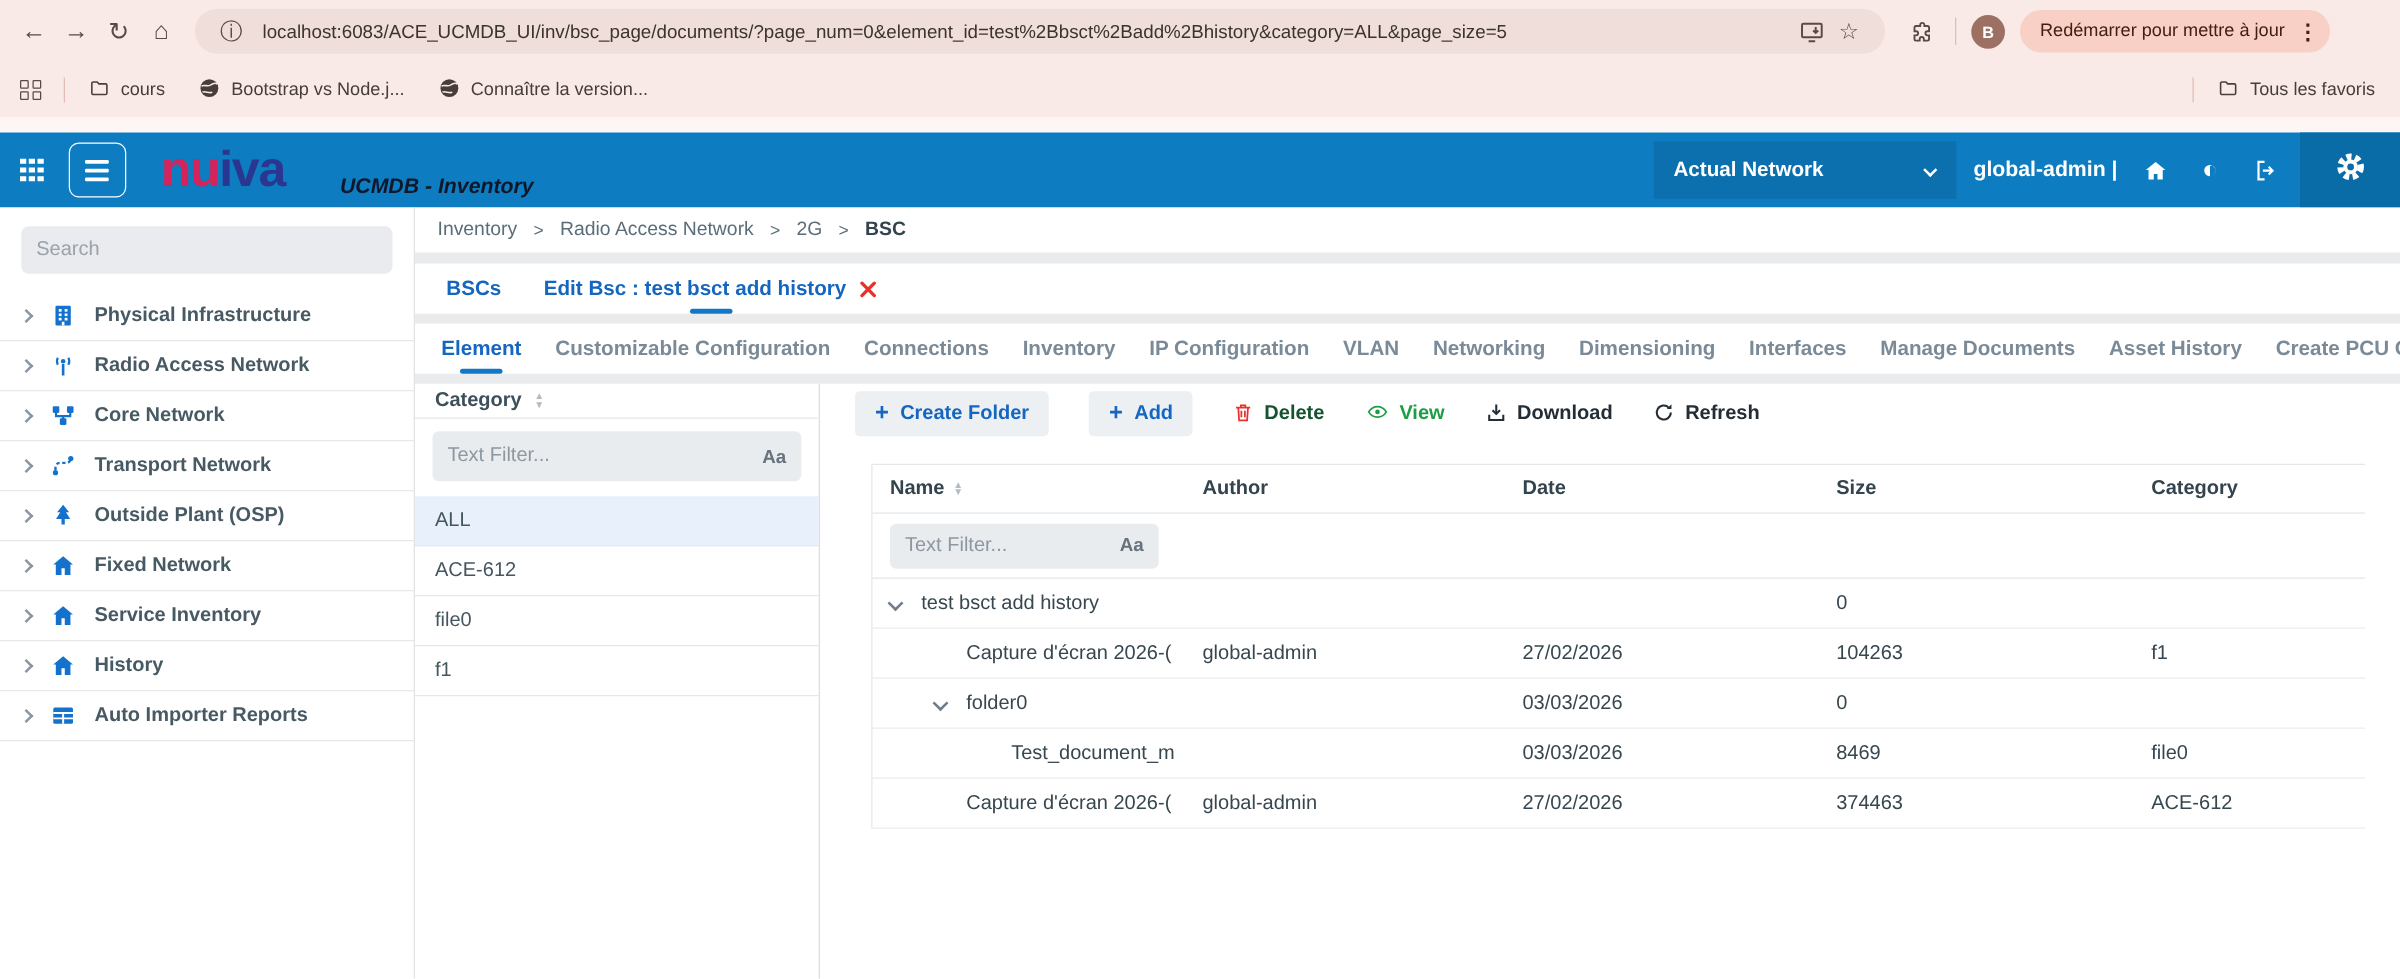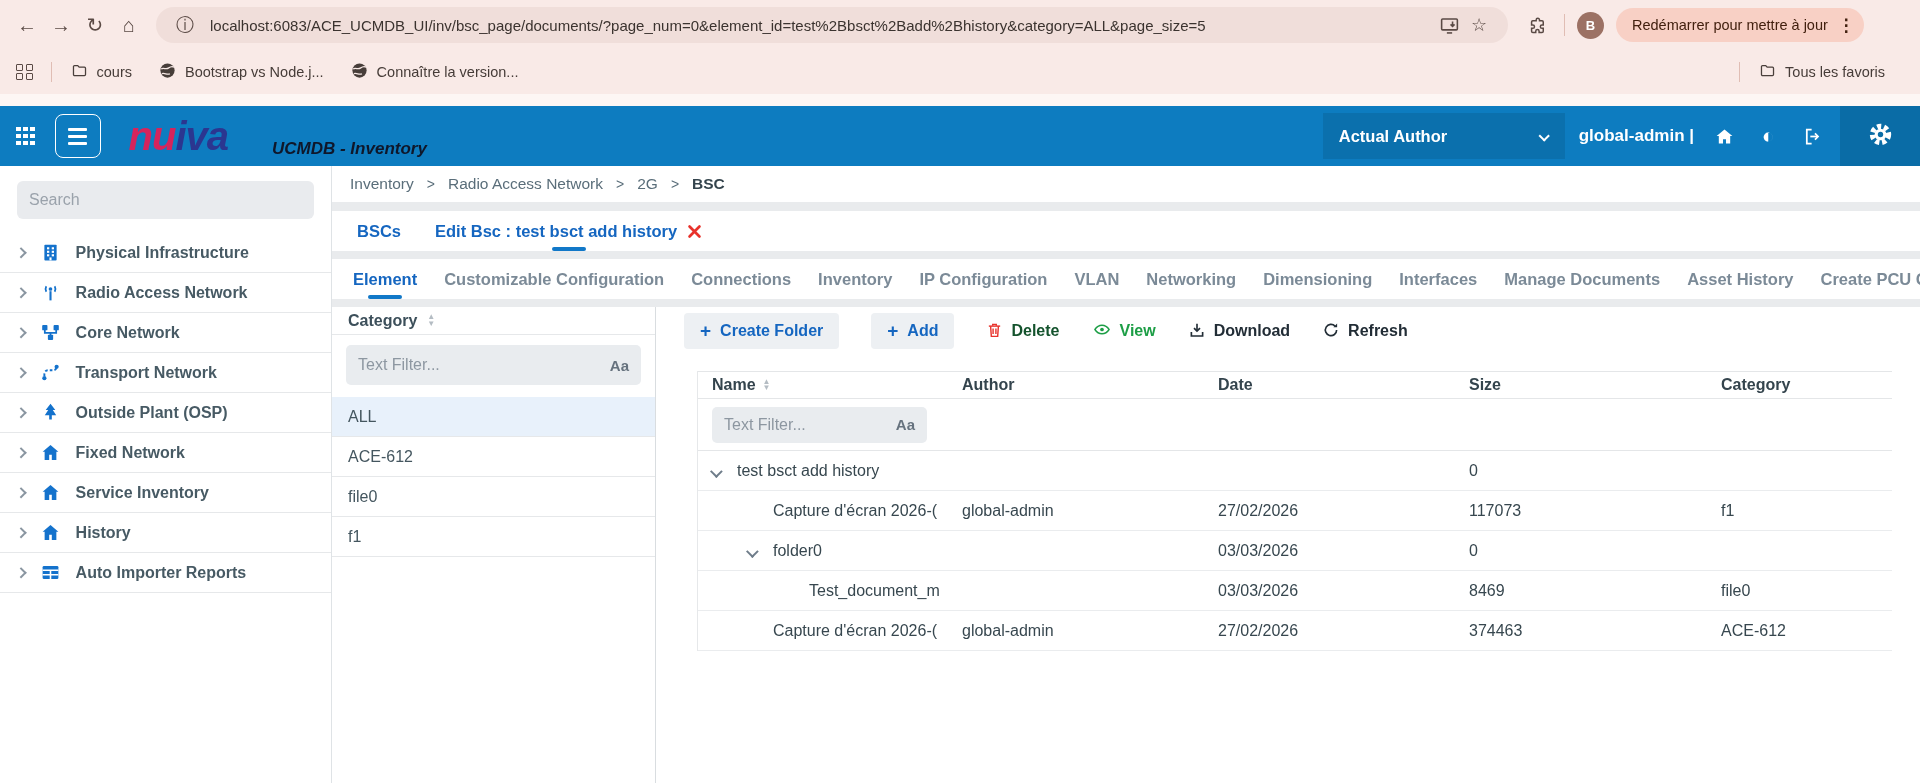--- a/index.html
+++ b/index.html
@@ -33,21 +33,21 @@
   .bm-spacer { flex:1; }
   .strip-white { height:12px; background:#fdf6f4; }
 
   
   .app-header { height:60px; background:#0d7cc0; display:flex; align-items:center; }
   .grid9 { display:grid; grid-template-columns:repeat(3,4.5px); grid-template-rows:repeat(3,4.5px); gap:2.5px; margin-left:16px; }
   .grid9 span { background:#fff; }
   .hamburger { width:46px; height:44px; border:1.6px solid #fff; border-radius:8px; margin-left:20px;
                display:flex; flex-direction:column; align-items:center; justify-content:center; gap:4px; }
   .hamburger i { width:19px; height:3px; background:#fff; border-radius:1px; }
-  .logo { margin-left:28px; font-size:40px; font-weight:bold; letter-spacing:-1px; line-height:1;font-style:italic; }
+  .logo { margin-left:28px; font-size:40px; font-weight:bold; letter-spacing:-1px; line-height:1; }
   .logo .p1 { color:#d5245c; } .logo .p2 { color:#2b3690; }
   .app-title { margin-left:44px; align-self:flex-end; margin-bottom:7px; color:#0f172a; font-size:17px;
                font-weight:bold; font-style:italic; }
   .hdr-spacer { flex:1; }
   .net-select { width:242px; height:46px; background:#0b70ad; display:flex; align-items:center;
                 padding:0 16px; margin-right:10px; }
   .net-select .lbl { color:#fff; font-weight:bold; font-size:16.5px; }
   .net-select .chev { margin-left:auto; color:#cfe6f5; }
   .username { color:#fff; font-weight:bold; font-size:17px; margin:0 8px 0 4px; white-space:nowrap; }
   .hdr-ic { width:44px; height:44px; display:flex; align-items:center; justify-content:center; color:#fff; font-size:21px; }
@@ -118,21 +118,21 @@
   .btn-light { height:36px; background:#edf0f3; border-radius:4px; border:none; display:flex; align-items:center;
                gap:9px; padding:0 16px; font-family:"Liberation Sans",sans-serif; }
   .btn-light .plus { color:#1566c0; font-size:19px; font-weight:bold; }
   .btn-light .lbl { color:#1566c0; font-size:16px; font-weight:bold; }
   .btn-text { display:flex; align-items:center; gap:8px; background:none; border:none; font-family:"Liberation Sans",sans-serif; }
   .btn-text .lbl { font-size:16px; font-weight:bold; }
   .lbl-red { color:#14532d; } .lbl-green { color:#1d9e46; } .lbl-dark { color:#222d36; }
 
   .doc-table { margin:22px 28px 0 41px; border-left:1px solid #e6e8ea; }
   .tgrid { display:grid; grid-template-columns:264px 256px 251px 252px 1fr; align-items:center; }
-  .thead { height:28px; border-top:1px solid #e4e6e8; border-bottom:1px solid #e4e6e8; }
+  .thead { height:40px; border-top:1px solid #e4e6e8; border-bottom:1px solid #e4e6e8; }
   .thead .hcell { font-size:16px; font-weight:bold; color:#34444d; display:flex; align-items:center; }
   .hcell.first { padding-left:14px; }
   .tfilter { height:52px; display:flex; align-items:center; padding-left:14px; border-bottom:1px solid #e4e6e8; }
   .tfilter .filter-box { width:215px; height:36px; }
   .trow { height:40px; border-bottom:1px solid #eaecee; font-size:16px; color:#37474f; }
   .tname { display:flex; align-items:center; }
   .tree-chev { width:25px; color:#6f7d8a; flex:0 0 25px; }
   .tree-chev .chev { padding:3.4px; }
   .tree-sp { width:25px; flex:0 0 25px; }
 </style>
@@ -202,21 +202,21 @@
             <span><svg viewBox="0 0 24 24" width="19" height="19">
                 <circle cx="12" cy="12" r="9" fill="#473d39"></circle>
                 <path d="M4 10c3-2 6 1 9-1s5-3 7-1" stroke="#f8e9e6" stroke-width="1.6" fill="none"></path>
                 <path d="M5 16c3-1.5 7 2 10 0" stroke="#f8e9e6" stroke-width="1.6" fill="none"></path>
               </svg></span>
             <span>Connaître la version...</span>
           </div>
         </span>
       <span class="bm-spacer"></span>
       <span class="bm-sep"></span>
-      <div class="bm-item" style="margin-right:15px">
+      <div class="bm-item" style="margin-right:0">
         <span>
           <svg viewBox="0 0 24 24" width="19" height="17">
               <path d="M3.5 6.5c0-.8.7-1.5 1.5-1.5h4.5l2 2.2H19c.8 0 1.5.7 1.5 1.5v9c0 .8-.7 1.5-1.5 1.5H5c-.8 0-1.5-.7-1.5-1.5z" fill="none" stroke="#4a3f3b" stroke-width="1.8"></path>
             </svg>
         </span>
         <span>Tous les favoris</span>
       </div>
     </div>
   </div>
   <div class="strip-white"></div>
@@ -237,21 +237,21 @@
         <i></i>
         <i></i>
         <i></i>
       </div>
     <div class="logo">
       <span class="p1">nu</span><span class="p2">iva</span>
     </div>
     <div class="app-title">UCMDB - Inventory</div>
     <div class="hdr-spacer"></div>
     <div class="net-select">
-      <span class="lbl">Actual Author</span>
+      <span class="lbl">Actual Network</span>
       <span class="chev down" style="color:#fff"></span>
     </div>
     <span class="username">global-admin |</span>
     <span class="hdr-ic">
       <svg viewBox="0 0 24 24" width="21" height="21">
           <path fill="#fff" d="M12 4l9 7.5h-2.5V20h-4.8v-5h-3.4v5H5.5v-8.5H3z"></path>
         </svg>
     </span>
     <span class="hdr-ic">◐</span>
     <span class="hdr-ic">
@@ -573,21 +573,21 @@
                   <span>0</span>
                   <span></span>
                 </div>
                 <div class="tgrid trow">
                   <span class="tname" style="padding-left: 50px;">
                     <span class="tree-sp"></span>
                     <span>Capture d'écran 2026-(</span>
                   </span>
                   <span>global-admin</span>
                   <span>27/02/2026</span>
-                  <span>117073</span>
+                  <span>104263</span>
                   <span>f1</span>
                 </div>
                 <div class="tgrid trow">
                   <span class="tname" style="padding-left: 50px;">
                     <span class="tree-chev"><span class="chev down"></span></span>
                     <span>folder0</span>
                   </span>
                   <span></span>
                   <span>03/03/2026</span>
                   <span>0</span>

